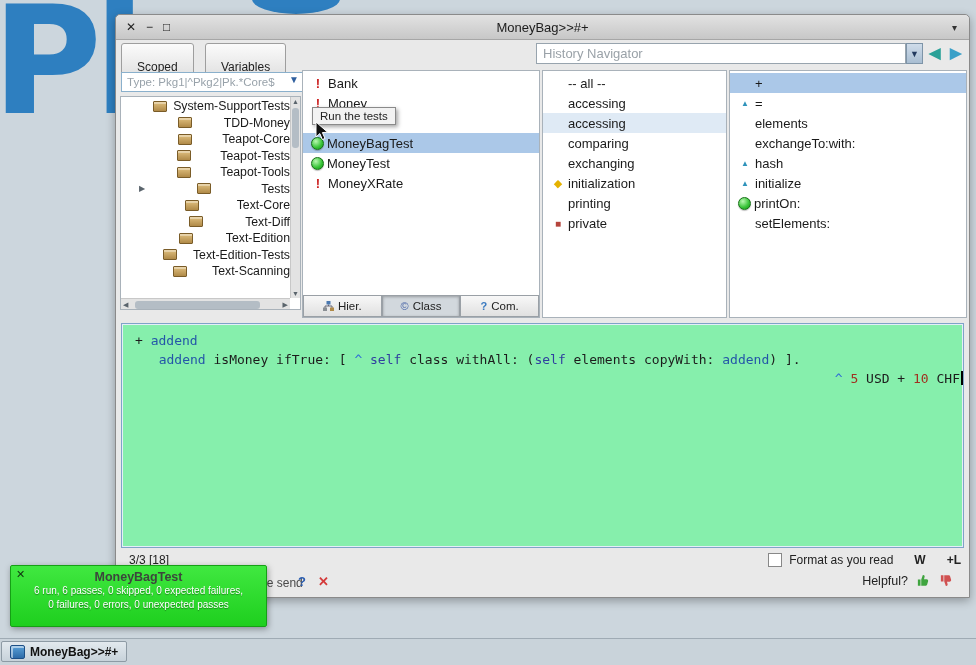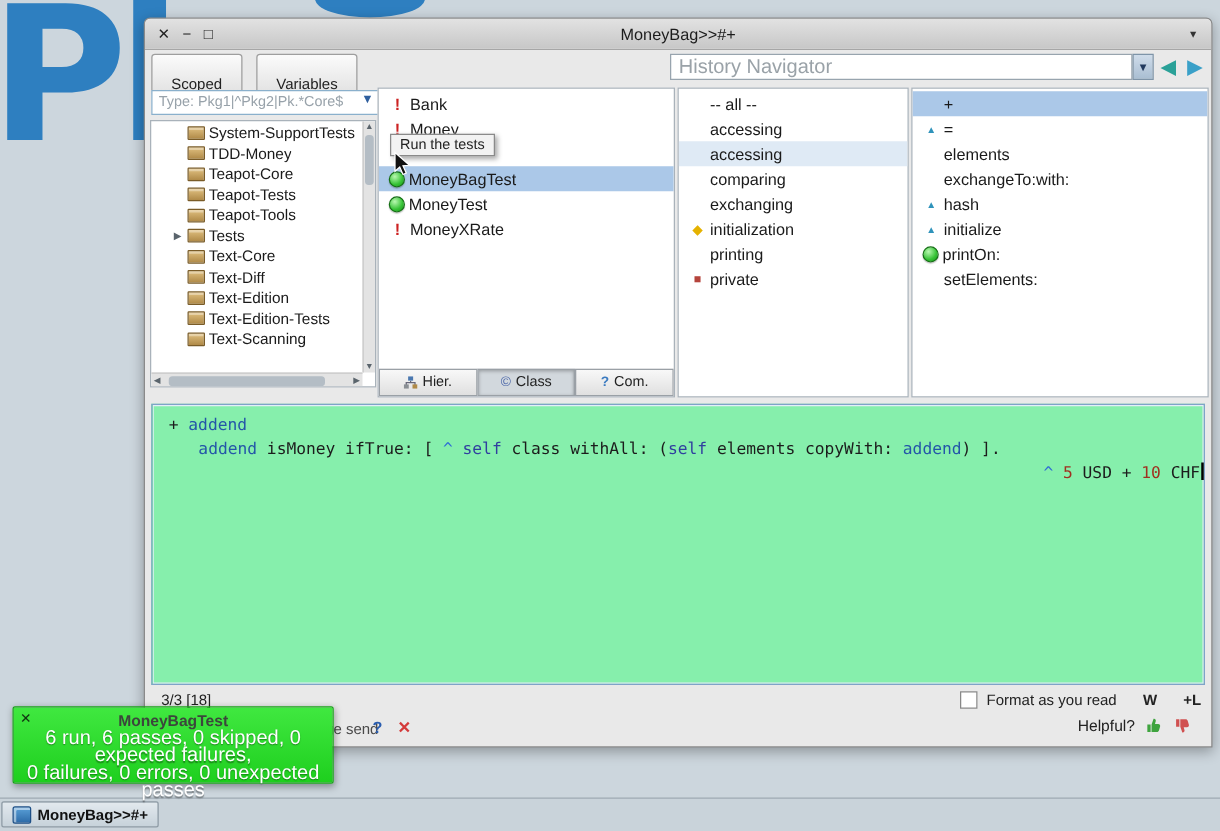--- a/index.html
+++ b/index.html
@@ -20,42 +20,42 @@
   .title{position:absolute;left:0;right:0;text-align:center;font-size:13px;color:#1c1c1c;}
   .menu-arrow{margin-left:auto;margin-right:12px;font-size:10px;color:#333;z-index:2;}
   
   .toolbar{position:absolute;left:0;top:24px;right:0;height:30px;}
   .tb-btn{position:absolute;top:4px;height:23px;padding:16px 15px;font-size:12px;
           font-family:"Liberation Sans",sans-serif;background:linear-gradient(#fbfbfb,#e1e1e1);
           border:1px solid #9e9e9e;border-radius:3px;color:#222;}
   .tb-scoped{left:5px;}
   .tb-vars{left:89px;}
   .hist-combo{position:absolute;left:420px;top:4px;width:370px;height:21px;border:1px solid #98a4ae;
-              background:#fff;font-size:16px;padding:0 0 0 6px;color:#333;box-sizing:border-box;}
+              background:#fff;font-size:13px;padding:0 0 0 6px;color:#333;box-sizing:border-box;}
   .hist-combo::placeholder{color:#9aa2a8;}
   .hist-drop{position:absolute;left:790px;top:4px;width:17px;height:21px;display:flex;align-items:center;
              justify-content:center;font-size:9px;color:#223a5e;background:linear-gradient(#cfdcea,#a9bed2);
              border:1px solid #7e94a8;box-sizing:border-box;}
   .nav-back{position:absolute;left:813px;top:5px;font-size:15px;font-weight:bold;color:#2aa198;}
   .nav-fwd{position:absolute;left:834px;top:5px;font-size:15px;font-weight:bold;color:#3aa0c8;}
   
   .pkg-filter{position:absolute;left:5px;top:57px;width:186px;height:20px;border:1px solid #8ab0cc;
               background:#fff;font-size:11.5px;padding:0 0 0 5px;color:#333;box-sizing:border-box;}
   .pkg-filter::placeholder{color:#98a2aa;}
   .pkg-filter-drop{position:absolute;left:171px;top:59px;width:14px;text-align:center;font-size:10px;color:#2f5f9e;}
   
   .pane{position:absolute;background:#fff;border:1px solid #a9b2ba;box-sizing:border-box;overflow:hidden;}
   .pane1{left:4px;top:81px;width:181px;height:214px;}
   .pane2{left:186px;top:55px;width:238px;height:248px;}
   .pane3{left:426px;top:55px;width:185px;height:248px;}
   .pane4{left:613px;top:55px;width:238px;height:248px;}
   .list{position:absolute;left:0;top:0;right:0;bottom:0;padding-top:2px;}
   .pkg-list{right:10px;bottom:11px;padding-top:1px;}
   .row{display:flex;align-items:center;height:20px;padding-left:8px;font-size:13px;white-space:nowrap;}
-  .pkg-list .row{height:16.5px;font-size:12.3px;padding-left:18px;}
+  .pkg-list .row{height:16.5px;font-size:12.3px;padding-left:18px;justify-content:space-between;}
   .row.selected{background:#abc8e8;}
   .row.soft{background:#dfeaf5;}
   .expander{width:11px;flex:none;font-size:8px;color:#5a646c;}
   .icon{width:14px;flex:none;display:inline-flex;align-items:center;justify-content:center;margin-right:3px;}
   .label{overflow:hidden;}
   .icon-pkg{width:12px;height:9px;background:linear-gradient(#e0c080,#b08a48);border:1px solid #7a5c28;
             border-radius:1px;box-shadow:inset 0 2px 0 rgba(255,255,255,.35);}
   .icon-bang{color:#cc2222;font-weight:bold;font-size:13px;}
   .icon-dot{width:11px;height:11px;border-radius:50%;border:1px solid #157015;
             background:radial-gradient(circle at 35% 30%,#b8f8b0,#35c235 60%,#1e921e);
@@ -106,21 +106,21 @@
   .qa-msg{position:absolute;left:39px;top:5px;font-size:12px;color:#4a4a4a;}
   .qa-help{position:absolute;left:177px;top:3px;font-size:13px;font-weight:bold;color:#2a5db0;}
   .qa-x{position:absolute;left:197px;top:3px;font-size:13px;font-weight:bold;color:#d43a3a;}
   .qa-right{position:absolute;right:10px;top:2px;display:flex;align-items:center;gap:8px;font-size:12.5px;color:#222;}
   
   .notification{position:absolute;left:10px;top:565px;width:255px;height:60px;z-index:5;text-align:center;
                 background:linear-gradient(#40e840,#1ecf1e);border:1px solid #15a015;border-radius:2px;
                 box-shadow:1px 2px 6px rgba(0,0,0,.35);}
   .notif-x{position:absolute;left:5px;top:2px;font-size:11px;color:#113311;}
   .notif-title{margin-top:4px;font-size:12.5px;font-weight:bold;color:#3c463c;}
-  .notif-line{font-size:16px;color:#fff;text-shadow:0 1px 1px rgba(0,0,0,.4);line-height:14px;}
+  .notif-line{font-size:10px;color:#fff;text-shadow:0 1px 1px rgba(0,0,0,.4);line-height:14px;}
   
   .taskbar{position:absolute;left:0;right:0;bottom:0;height:26px;background:#c9d3da;border-top:1px solid #9fabb4;z-index:2;}
   .task-btn{position:absolute;left:1px;top:2px;height:21px;display:flex;align-items:center;gap:5px;padding:0 8px;
             background:linear-gradient(#e2e9ee,#c7d2da);border:1px solid #8d9aa4;border-radius:2px;
             font-size:12px;font-weight:bold;color:#111;box-sizing:border-box;}
   .task-icon{width:13px;height:12px;background:linear-gradient(#5aa0d8,#2d6ba8);border:1px solid #1d4f86;
              border-radius:2px;box-shadow:inset 2px 2px 0 rgba(255,255,255,.5);}
 </style>
 </head>
 <body>

